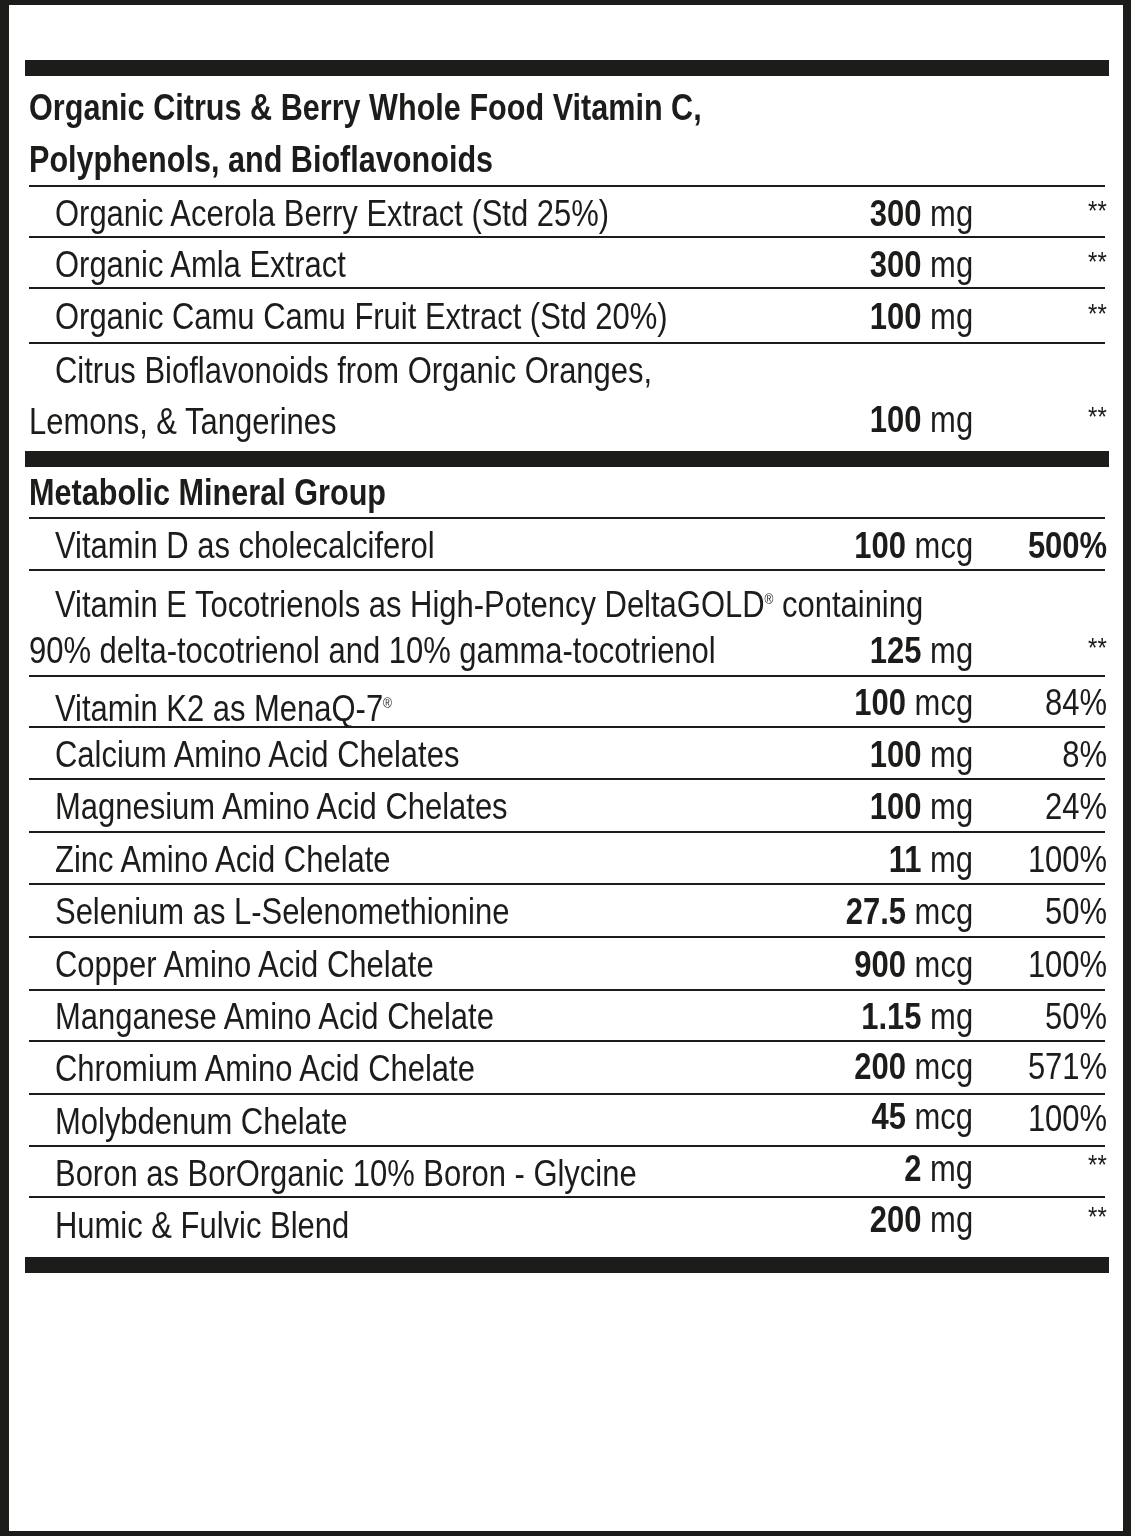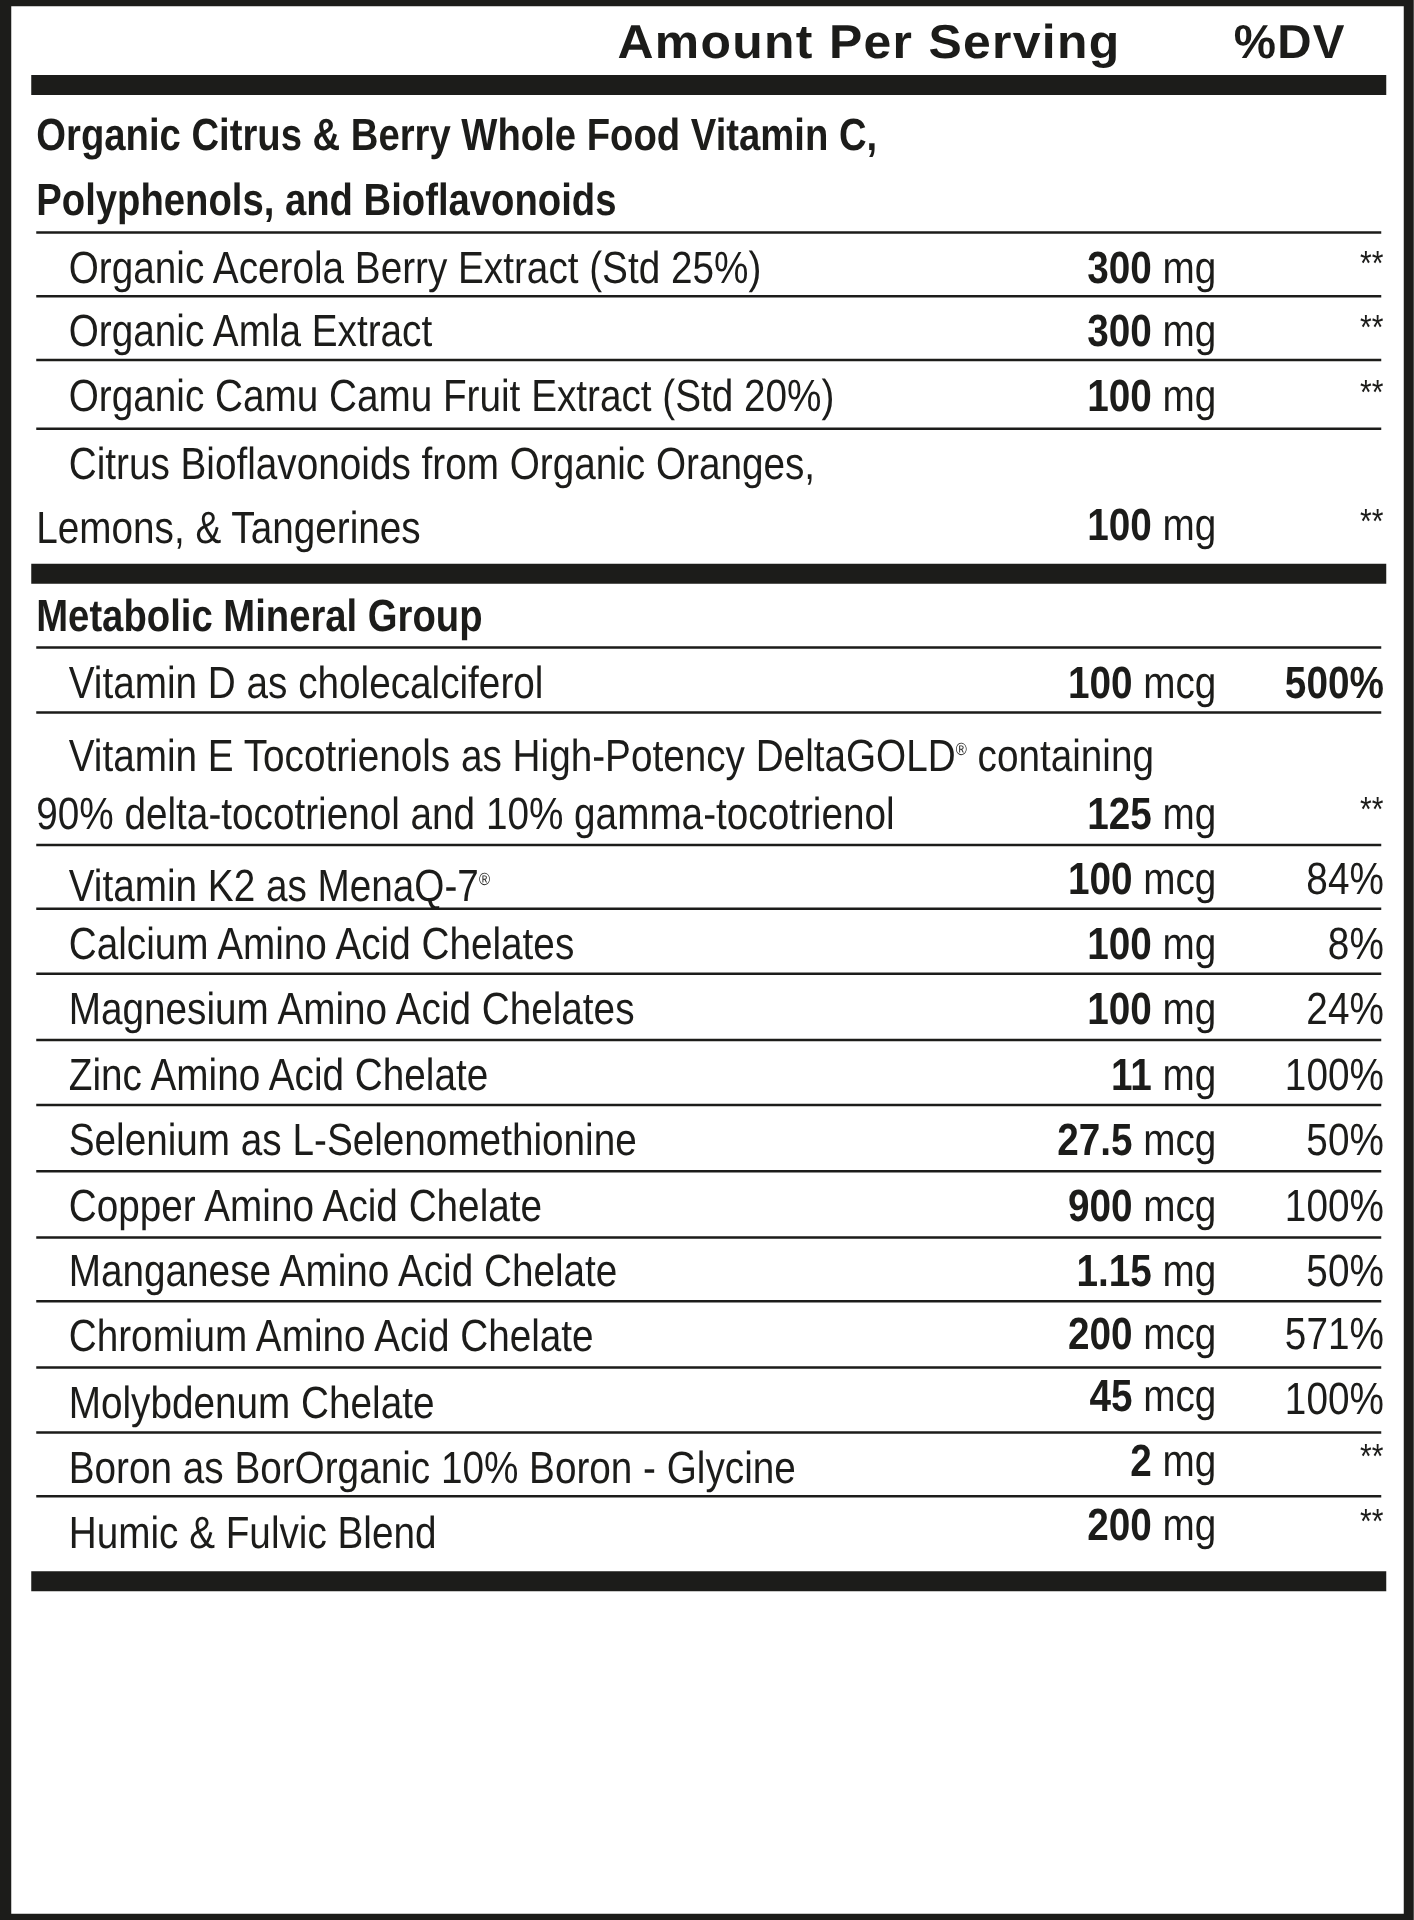--- a/index.html
+++ b/index.html
@@ -46,24 +46,20 @@
     transform:scaleX(0.86); transform-origin:right;
   }
   .dvv.star { font-size:28px; }
   .dvv.bold { font-weight:bold; }
   sup { font-size:14px; }
 </style>
 </head>
 <body>
 
 <div class="panel">
-  <div class="hdr">
-    <span class="aps">Amount Per Serving</span>
-    <span class="dv">%DV</span>
-  </div>
   <div class="thick" style="top:55px;height:16px;"></div>
 
   <div class="sec" style="left:20px;top:83px;">Organic Citrus &amp; Berry Whole Food Vitamin C,</div>
   <div class="sec" style="left:20px;top:135px;">Polyphenols, and Bioflavonoids</div>
   <div class="thin" style="top:180px;"></div>
 
   <div>
     <span class="txt" style="left:46px;top:189px;">Organic Acerola Berry Extract (Std 25%)</span>
     <span class="amt" style="top:189px;"><b>300</b> <span>mg</span></span>
     <span class="dvv star" style="top:186px;">**</span>

